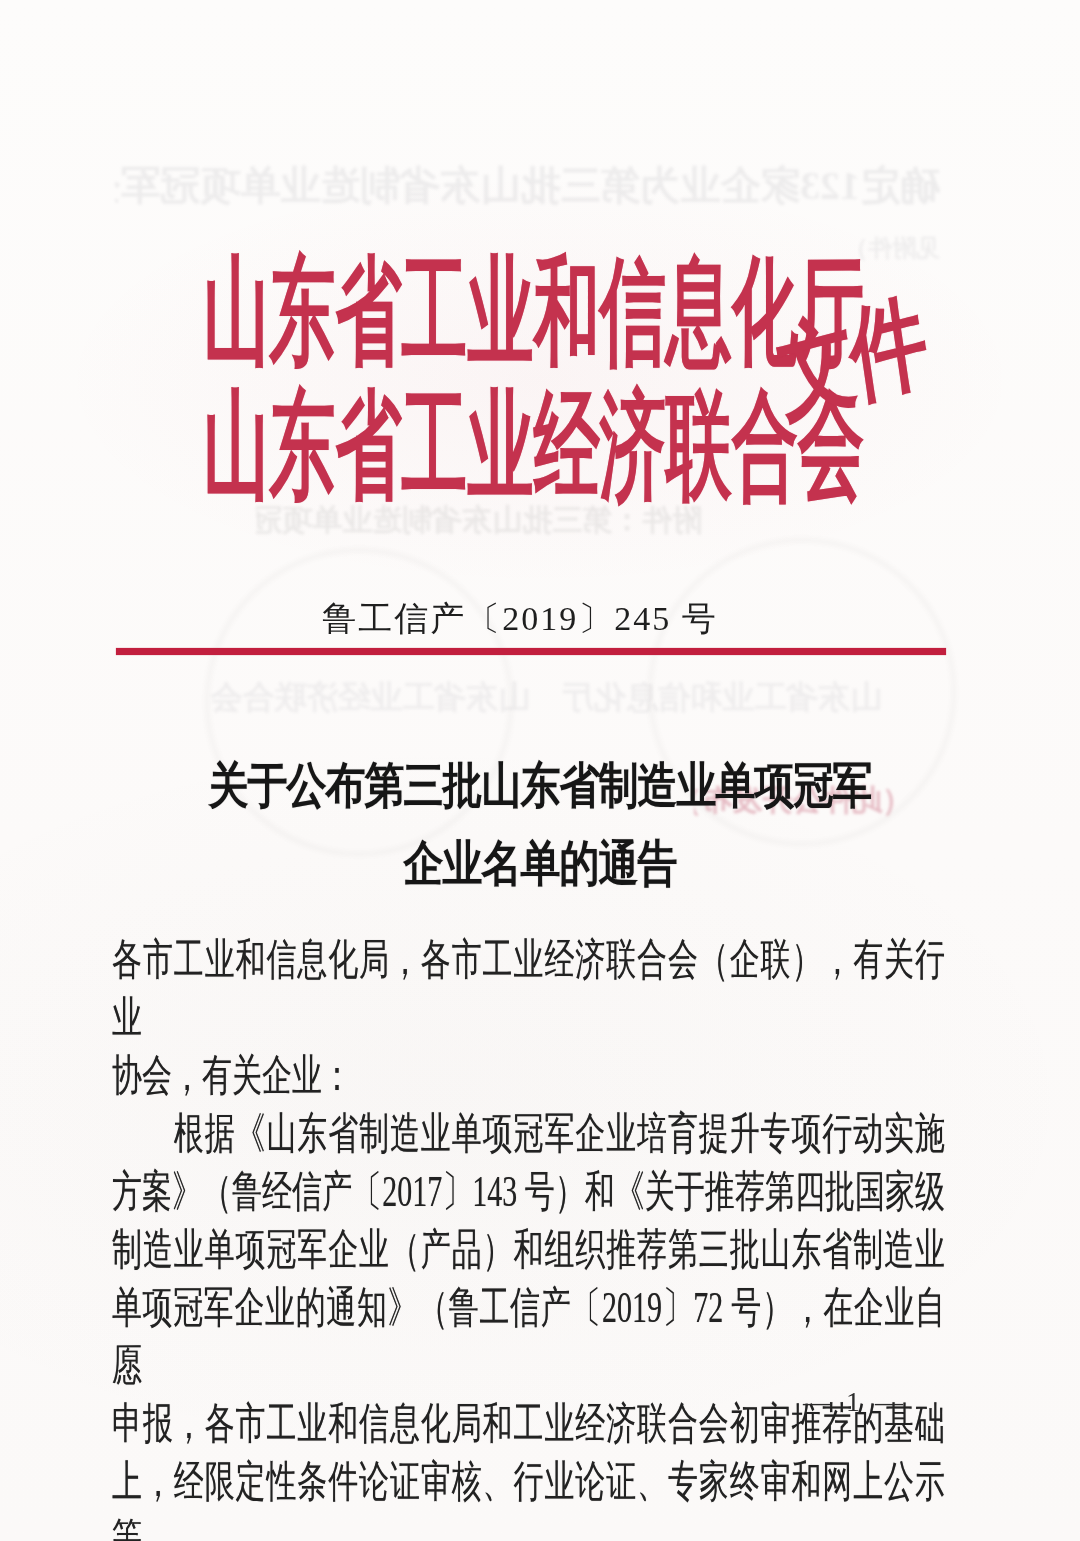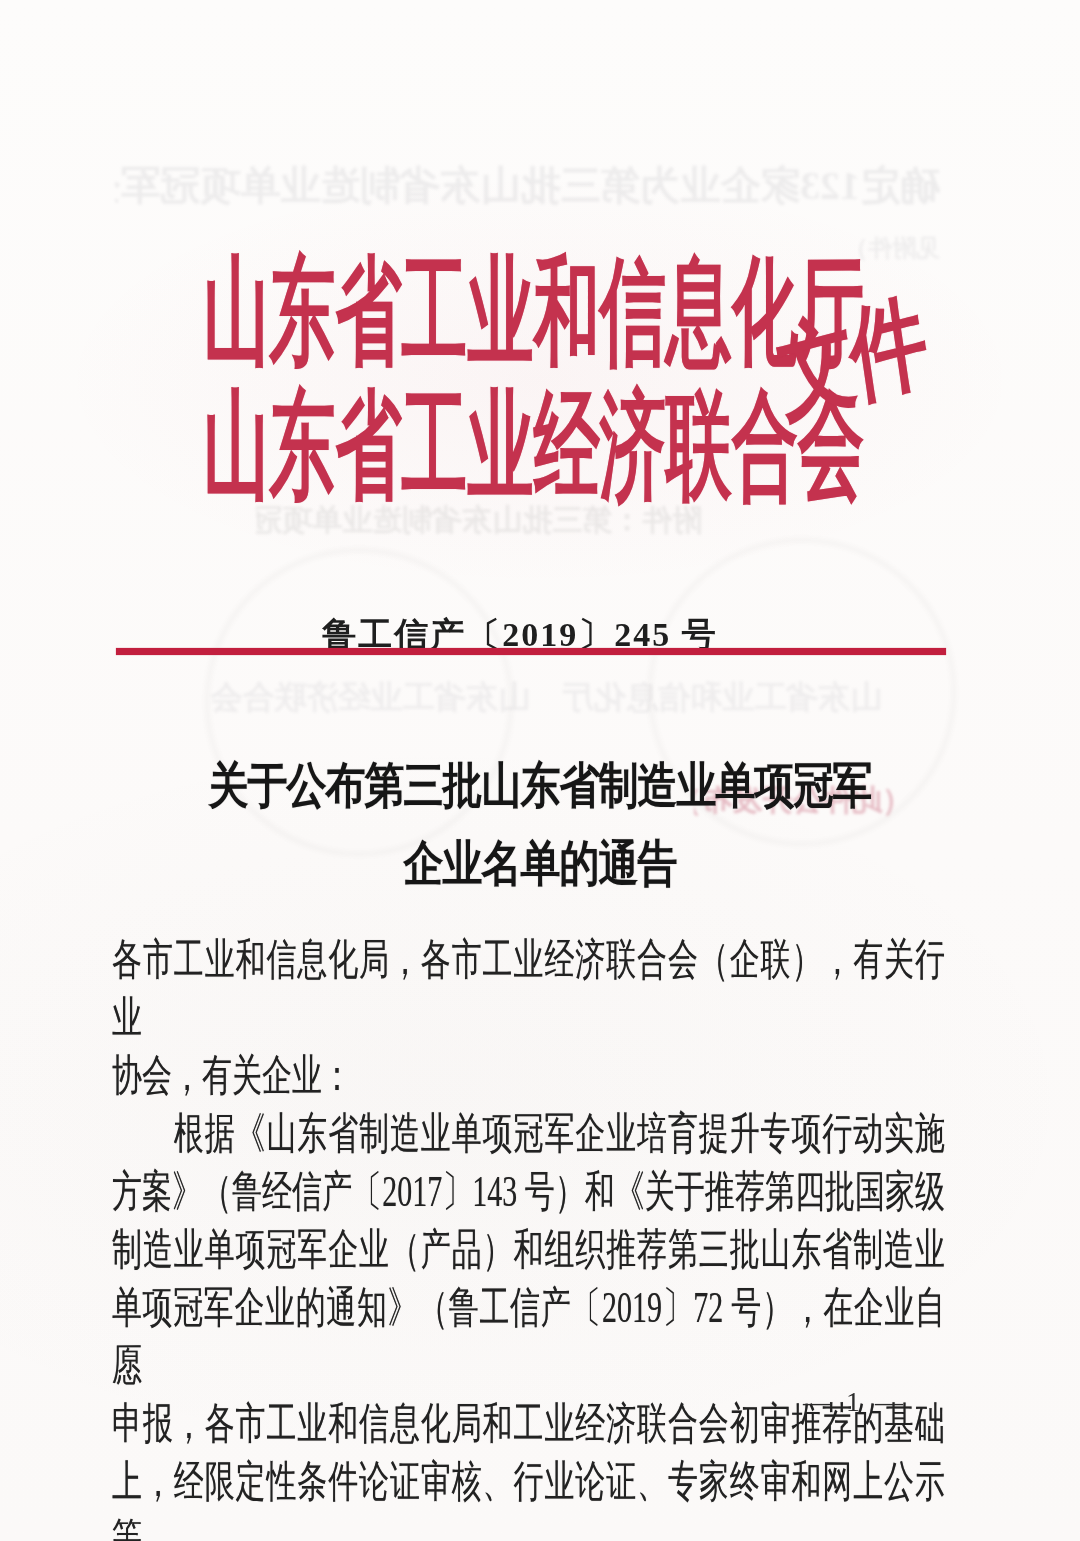--- a/index.html
+++ b/index.html
@@ -62,24 +62,24 @@
     letter-spacing: -6px;
     transform: scaleX(0.74) rotate(-11deg);
     transform-origin: left top;
     z-index: 3;
     text-shadow: 0 0 1px rgba(196,50,78,0.55);
   }
 
   
   .doc-number {
     position: absolute;
-    left: 0; top: 612px; width: 1040px;
+    left: 0; top: 596px; width: 1040px;
     text-align: center;
     font-size: 34px;
-    font-weight: 700;
+    font-weight: 400;
     letter-spacing: 2px;
     color: #1f1f1f;
     z-index: 3;
   }
 
   
   .red-divider {
     position: absolute;
     left: 116px; top: 648px;
     width: 830px; height: 7px;

